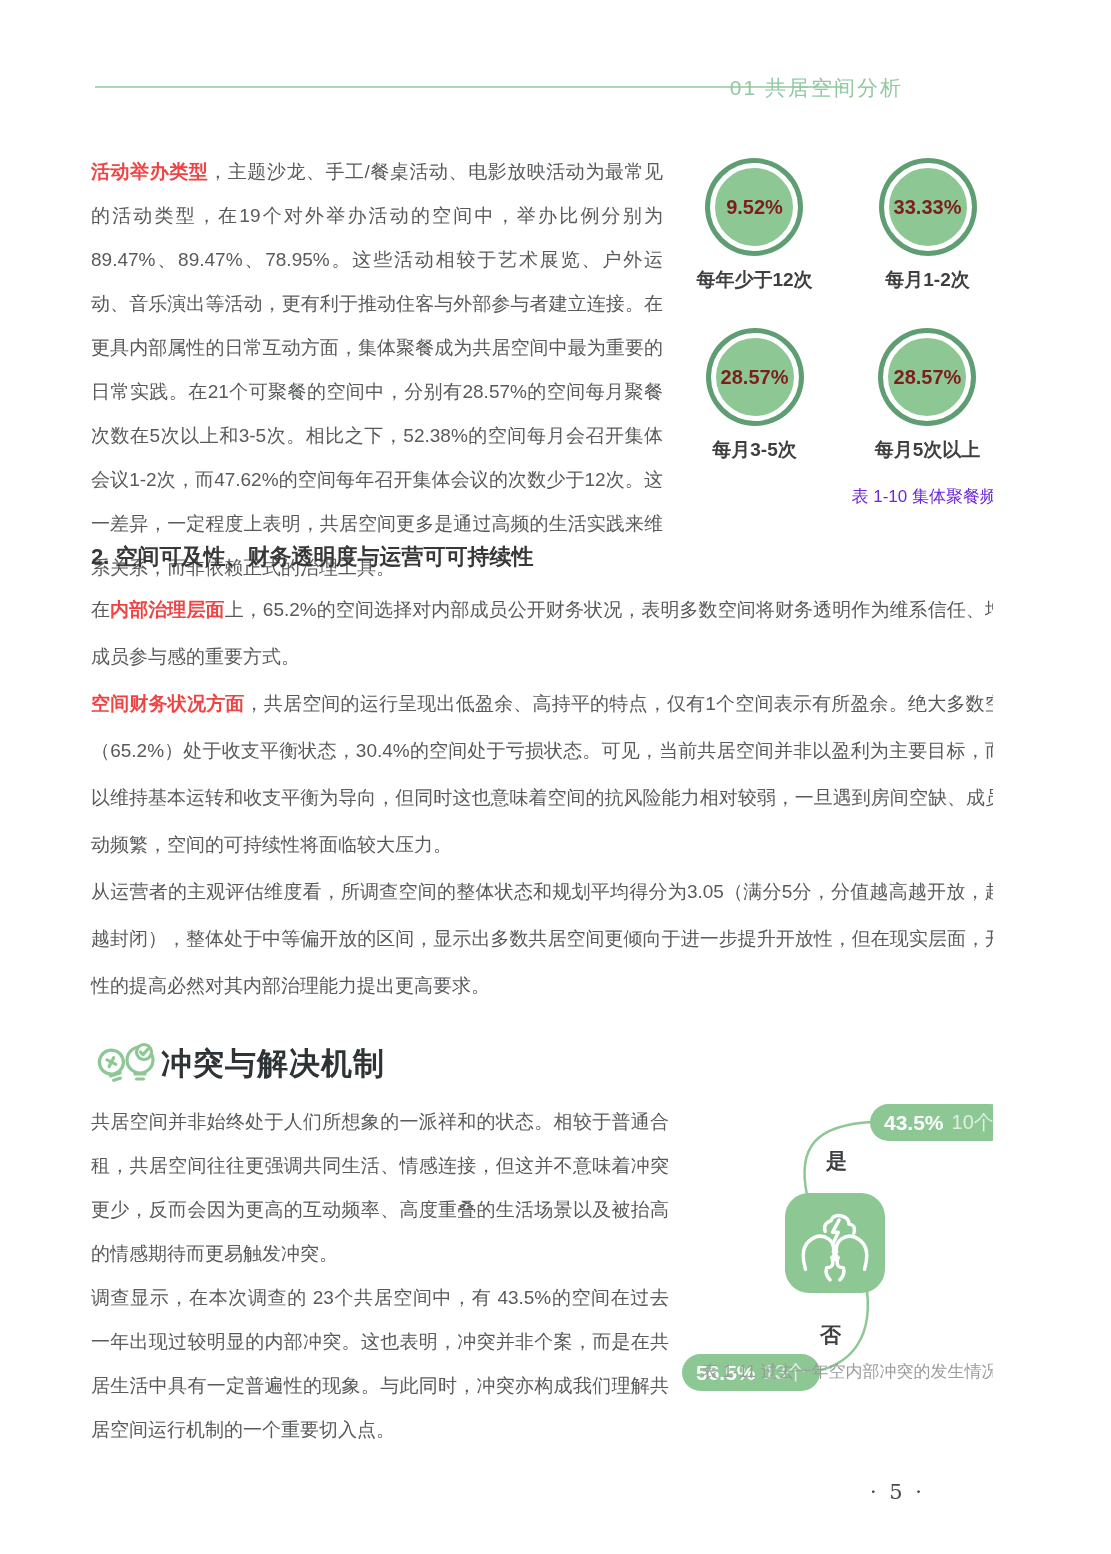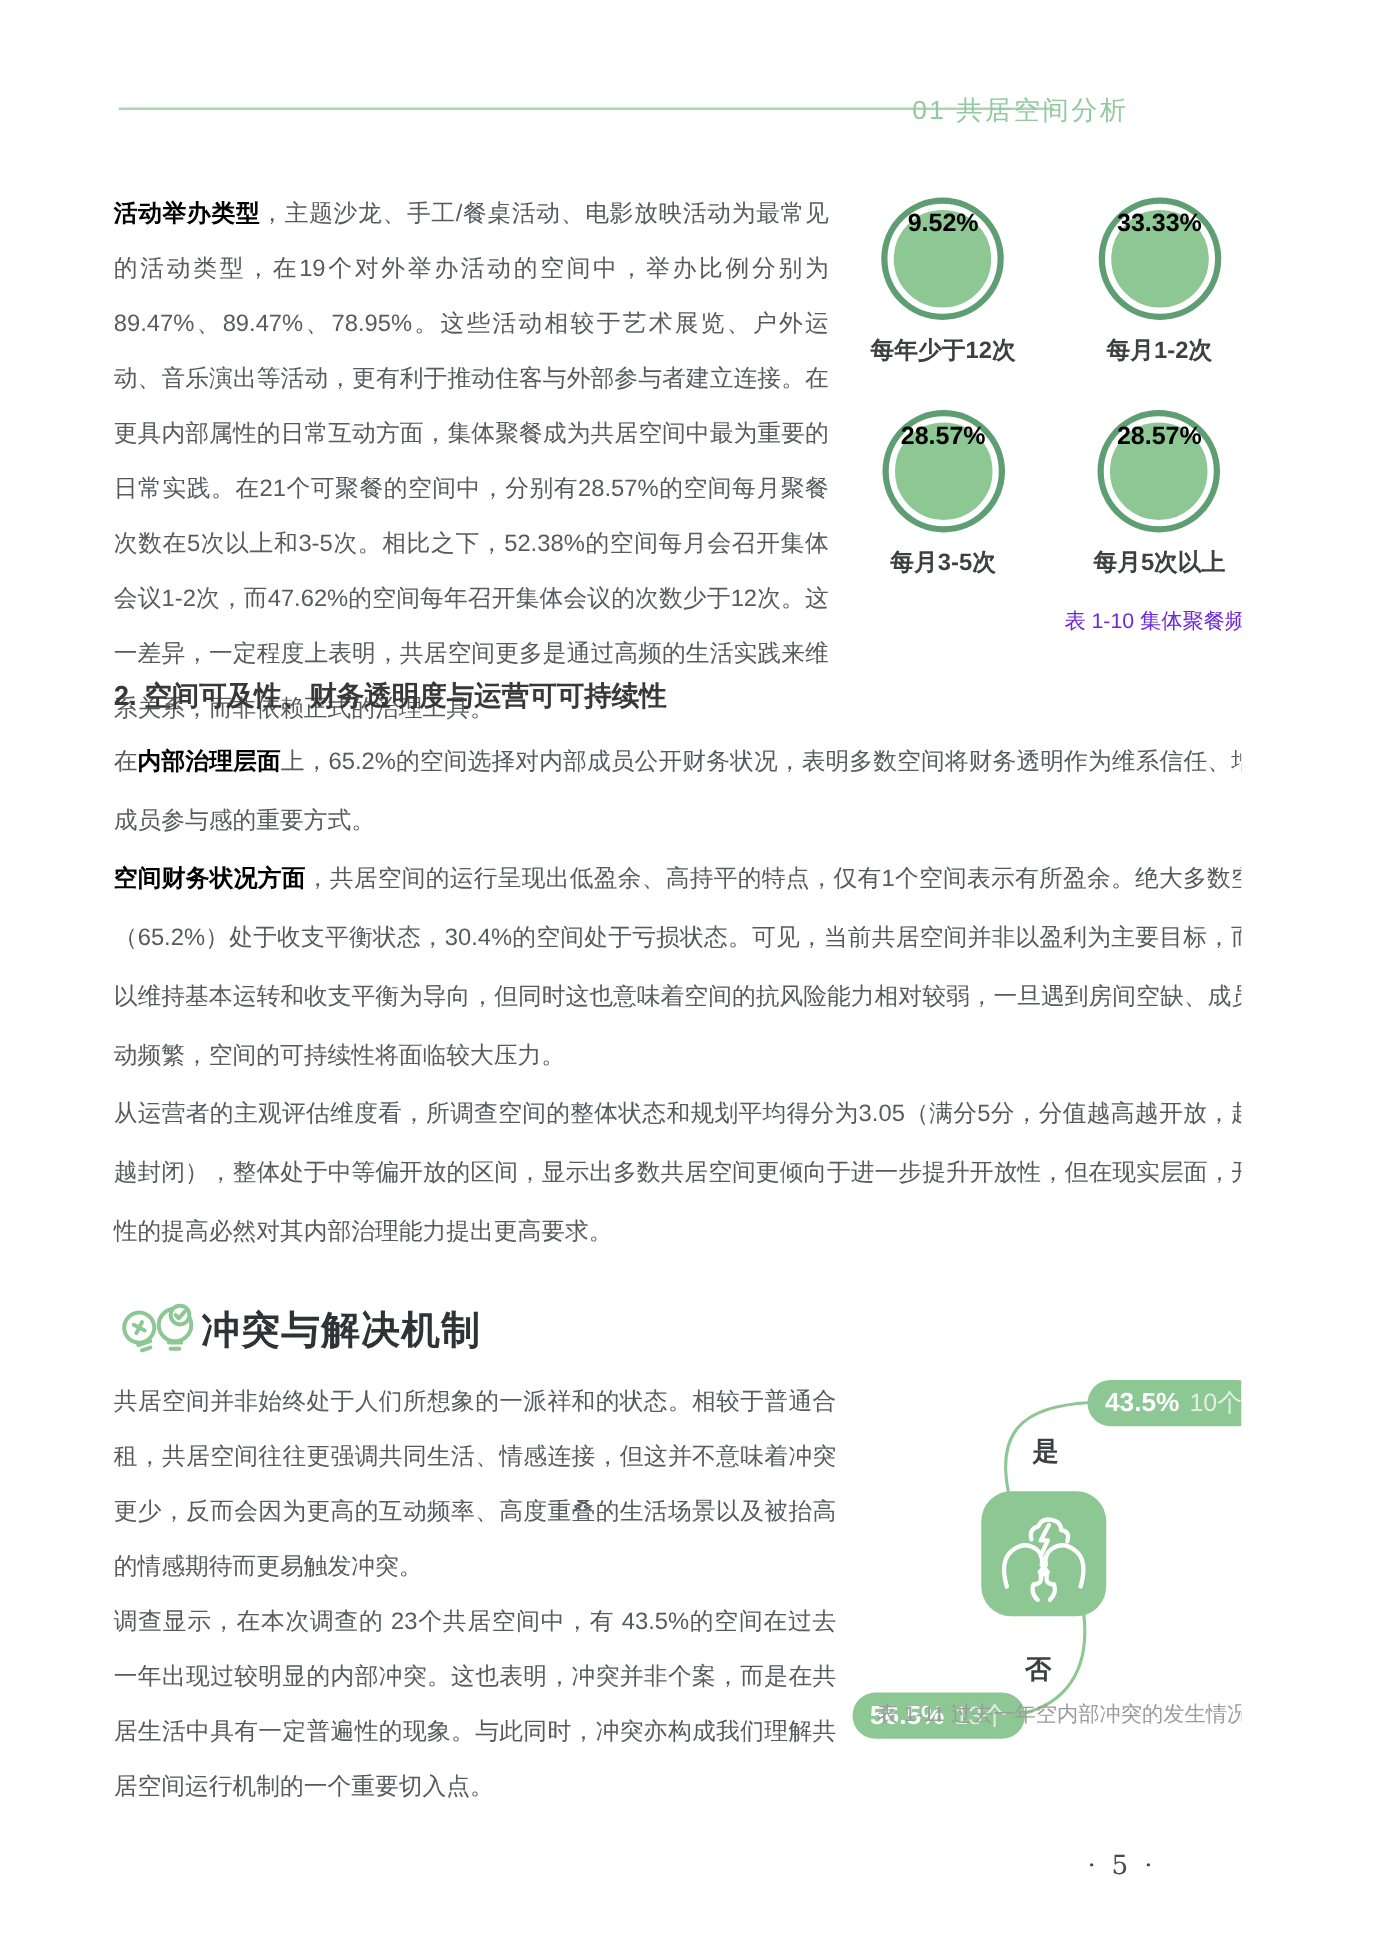--- a/index.html
+++ b/index.html
@@ -6,31 +6,31 @@
   .page{
     position:relative;width:993px;height:1554px;background:#ffffff;
     font-family:"Liberation Sans","DejaVu Sans",sans-serif;overflow:hidden;
   }
   
   .header-rule{position:absolute;left:95px;top:86px;width:748px;height:2px;background:#abd5b4;}
   .chapter{position:absolute;right:90px;top:74px;font-size:21px;color:#92c9a0;letter-spacing:2px;}
   
   .body-text{font-size:19px;color:#595a5c;text-align:justify;}
   .body-text p{margin:0;}
-  .lead{color:#000000;font-weight:bold;}
+  .lead{color:#ef4444;font-weight:bold;}
   .sec1-text{position:absolute;left:91px;top:150px;width:572px;line-height:44px;}
   
   .fig1{position:absolute;left:668px;top:163px;width:346px;}
   .circle-grid{display:grid;grid-template-columns:173px 173px;row-gap:40px;justify-items:center;}
   .circ-item{display:flex;flex-direction:column;align-items:center;}
   .circle{
     width:78px;height:78px;border-radius:50%;background:#8cc794;
     border:5px solid #ffffff;box-shadow:0 0 0 5px #5f9e73;
-    display:flex;justify-content:center;
-    color:#000000;font-weight:bold;font-size:20px;
+    display:flex;align-items:center;justify-content:center;
+    color:#7f1d1d;font-weight:bold;font-size:20px;
   }
   .circ-label{margin-top:16px;font-size:19px;font-weight:bold;color:#3e3f41;text-align:center;}
   .fig-caption{margin-top:22px;text-align:right;font-size:17px;color:#6d28d9;}
   
   .sec2-heading{position:absolute;left:91px;top:542px;font-size:22px;font-weight:bold;color:#383838;margin:0;}
   .sec2-text{position:absolute;left:91px;top:586px;width:932px;line-height:47px;}
   
   .conflict-heading{position:absolute;left:95px;top:1036px;display:flex;align-items:center;}
   .conflict-heading h2{margin:0;font-size:31px;font-weight:bold;color:#2e3336;letter-spacing:1px;}
   .bulbs-icon{width:66px;height:56px;}

